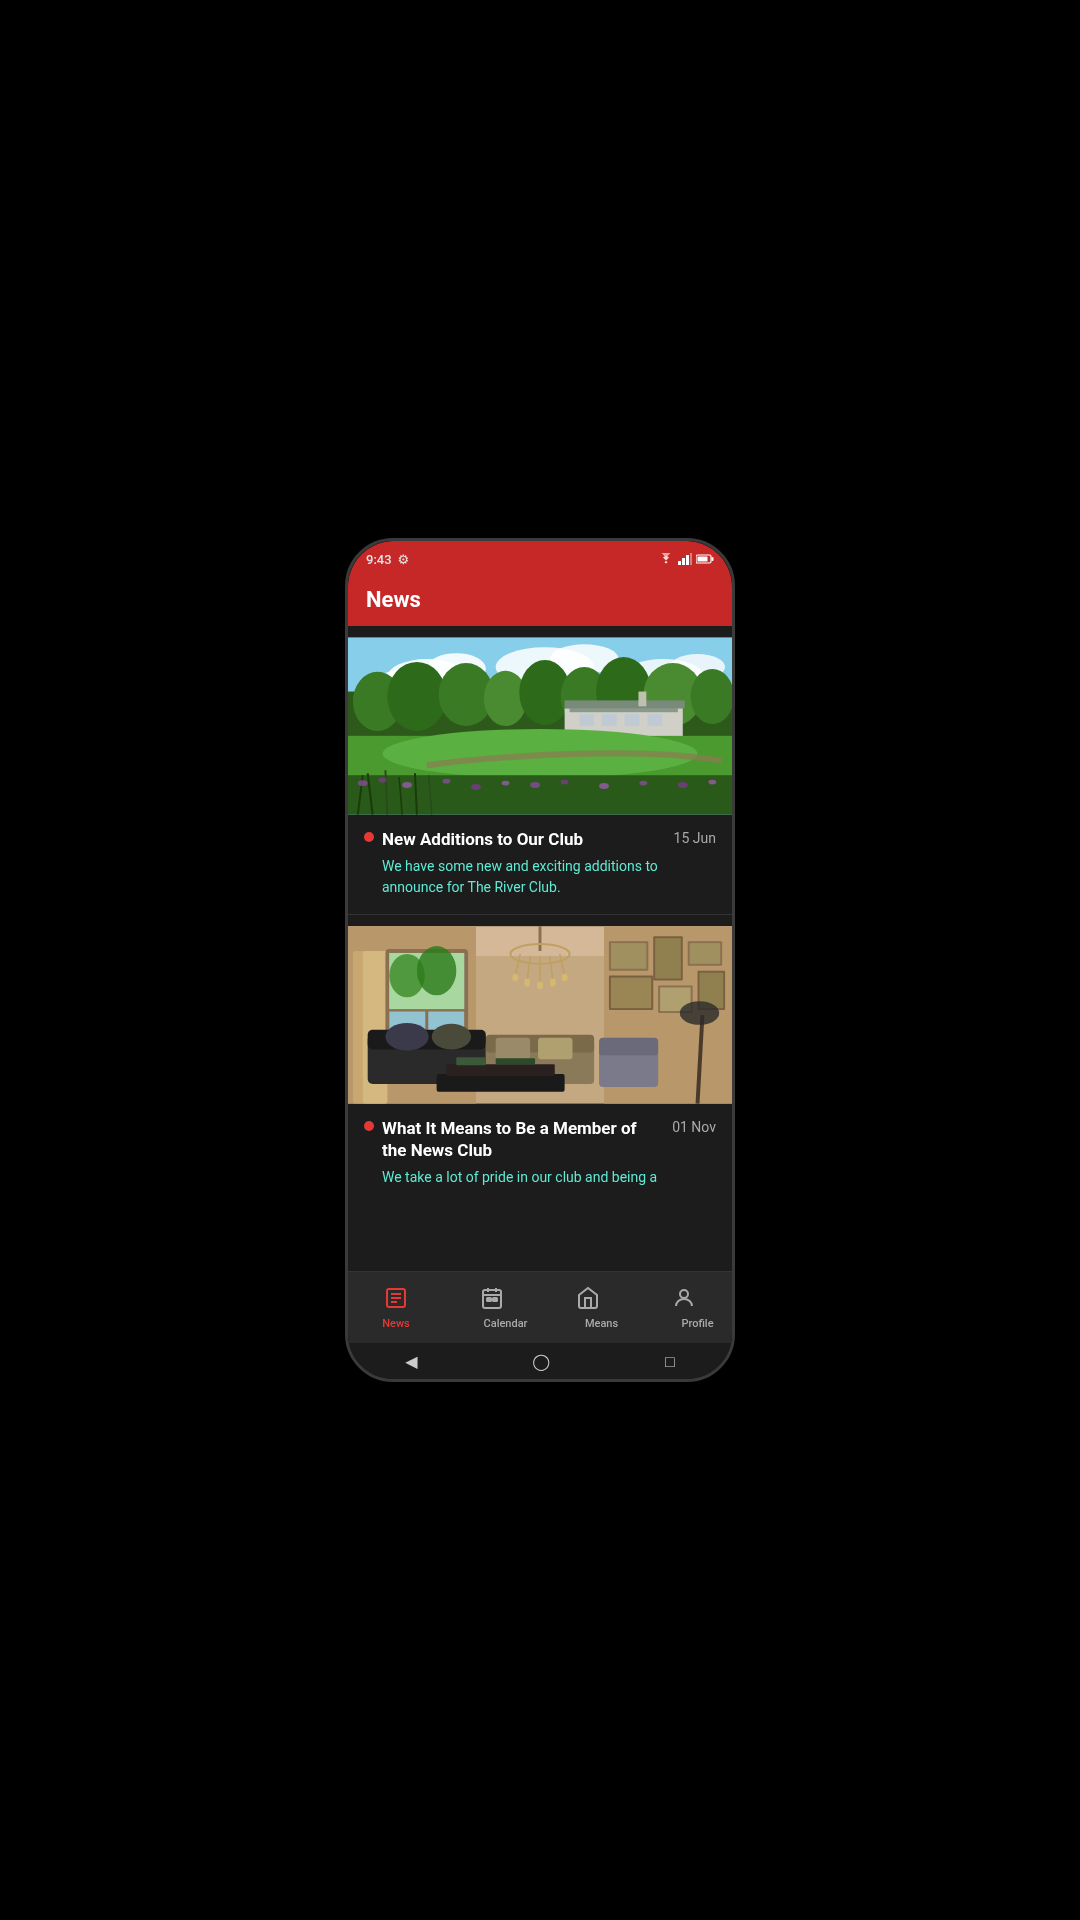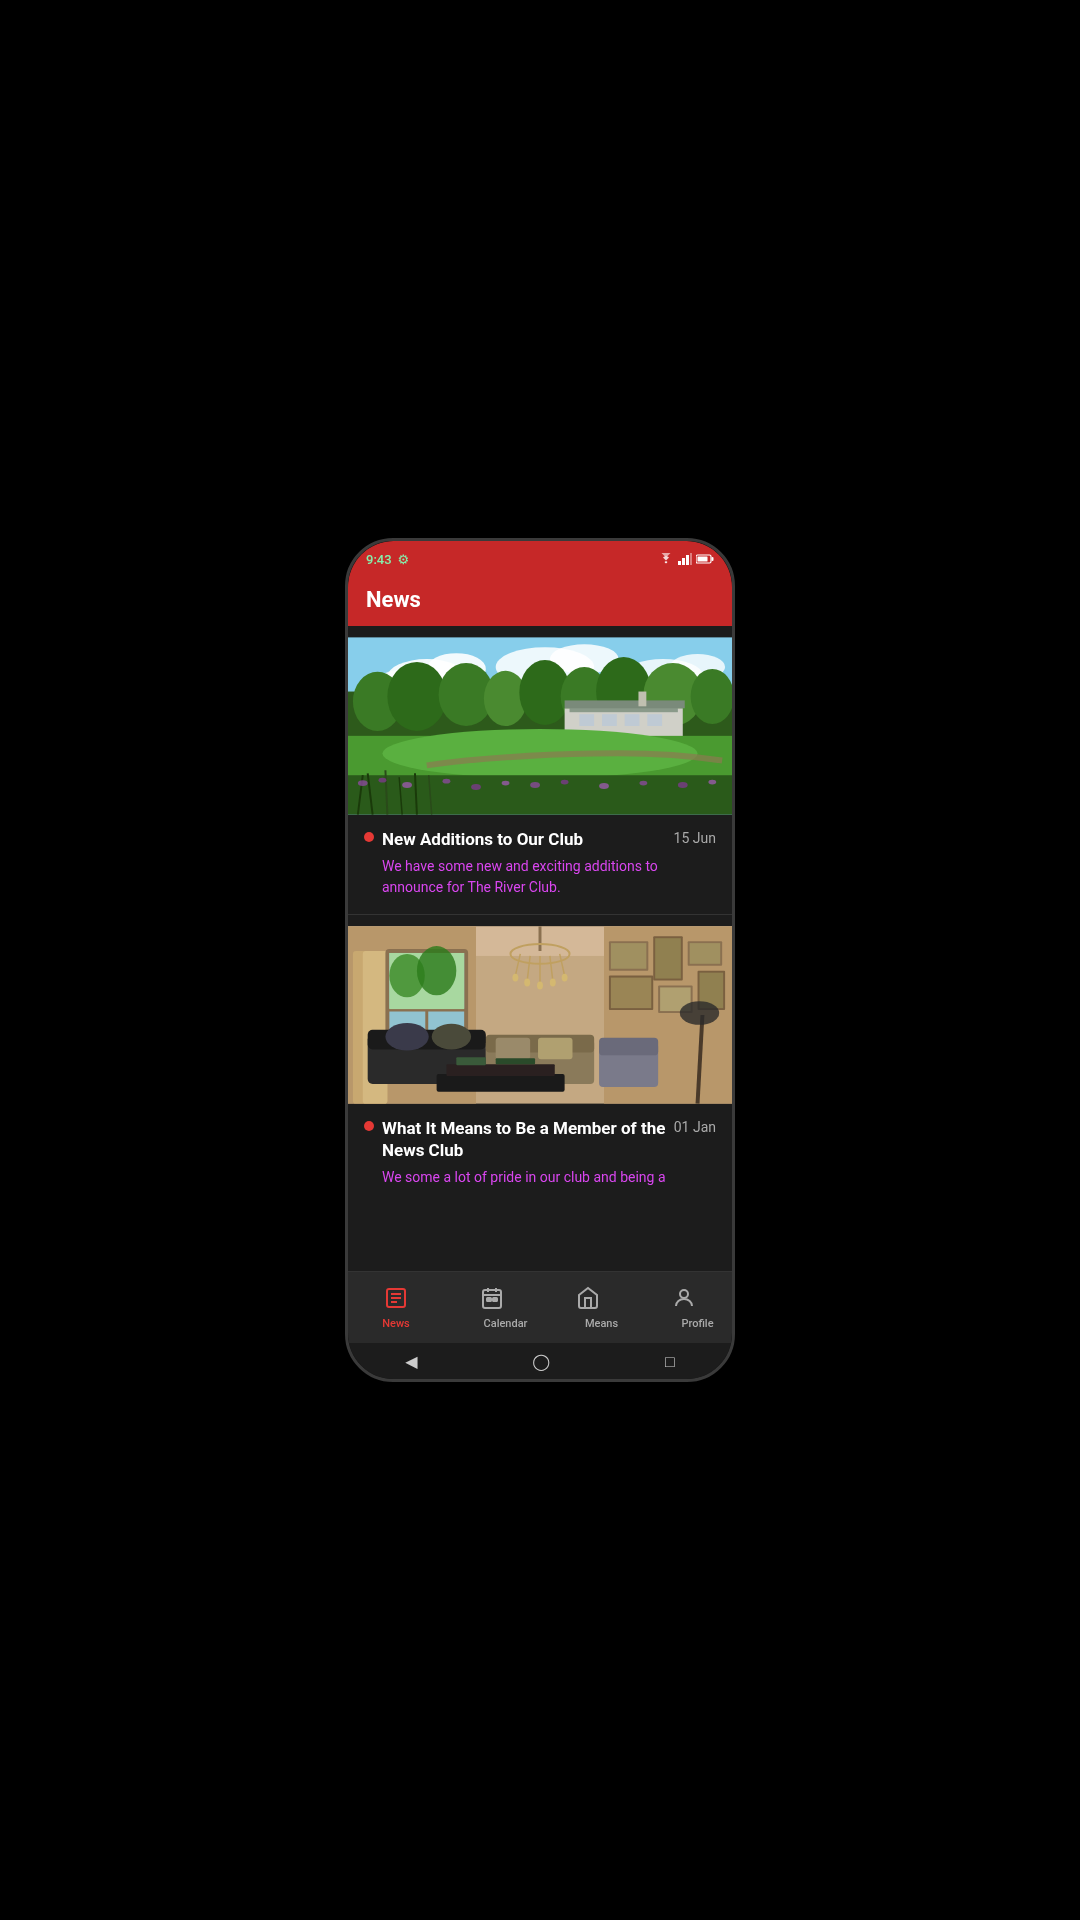--- a/index.html
+++ b/index.html
@@ -43,21 +43,21 @@
       align-items: center;
       justify-content: space-between;
       padding: 0 18px;
       flex-shrink: 0;
     }
 
     .status-left {
       display: flex;
       align-items: center;
       gap: 6px;
-      color: #86efac;
+      color: #e5e5e5;
       font-size: 13px;
       font-weight: 500;
     }
 
     .status-right {
       display: flex;
       align-items: center;
       gap: 4px;
     }
 
@@ -132,21 +132,21 @@
     }
 
     .news-date {
       color: #aaa;
       font-size: 14px;
       flex-shrink: 0;
       margin-top: 2px;
     }
 
     .news-excerpt {
-      color: #d946ef;
+      color: #5eead4;
       font-size: 14px;
       line-height: 1.5;
       padding-left: 18px;
     }
 
     .divider {
       height: 1px;
       background: #333;
       margin: 4px 0;
     }
@@ -404,23 +404,23 @@
             <rect x="255" y="118" width="60" height="45" fill="#7a7a8a" rx="4"></rect>
             <rect x="255" y="113" width="60" height="18" fill="#6a6a7a" rx="4"></rect>
           </svg>
         </div>
         <div class="news-body">
           <div class="news-title-row">
             <div class="news-title-left">
               <div class="red-dot"></div>
               <span class="news-title">What It Means to Be a Member of the News Club</span>
             </div>
-            <span class="news-date">01 Jan</span>
+            <span class="news-date">01 Nov</span>
           </div>
-          <p class="news-excerpt">We some a lot of pride in our club and being a</p>
+          <p class="news-excerpt">We take a lot of pride in our club and being a</p>
         </div>
       </div>
 
     </div>
 
     <div class="bottom-nav">
 
       <div class="nav-item active">
         <span class="nav-icon">
           <svg width="24" height="24" viewBox="0 0 24 24" fill="#e53935">

